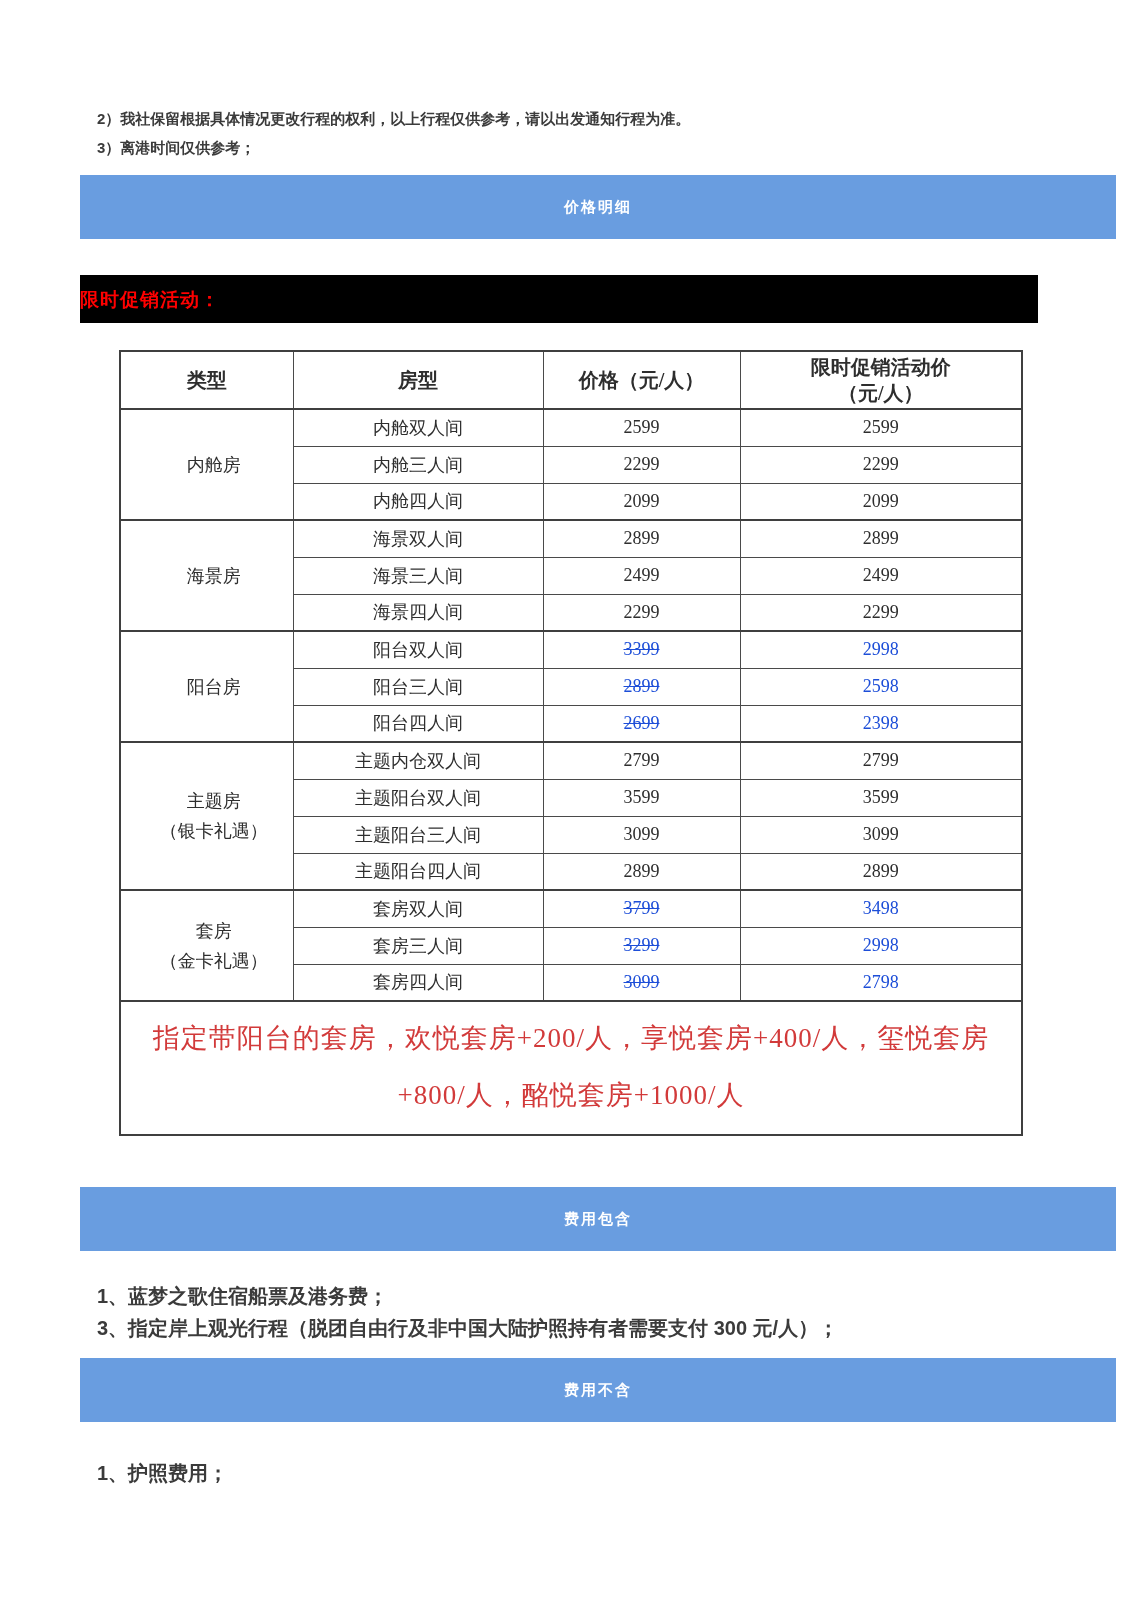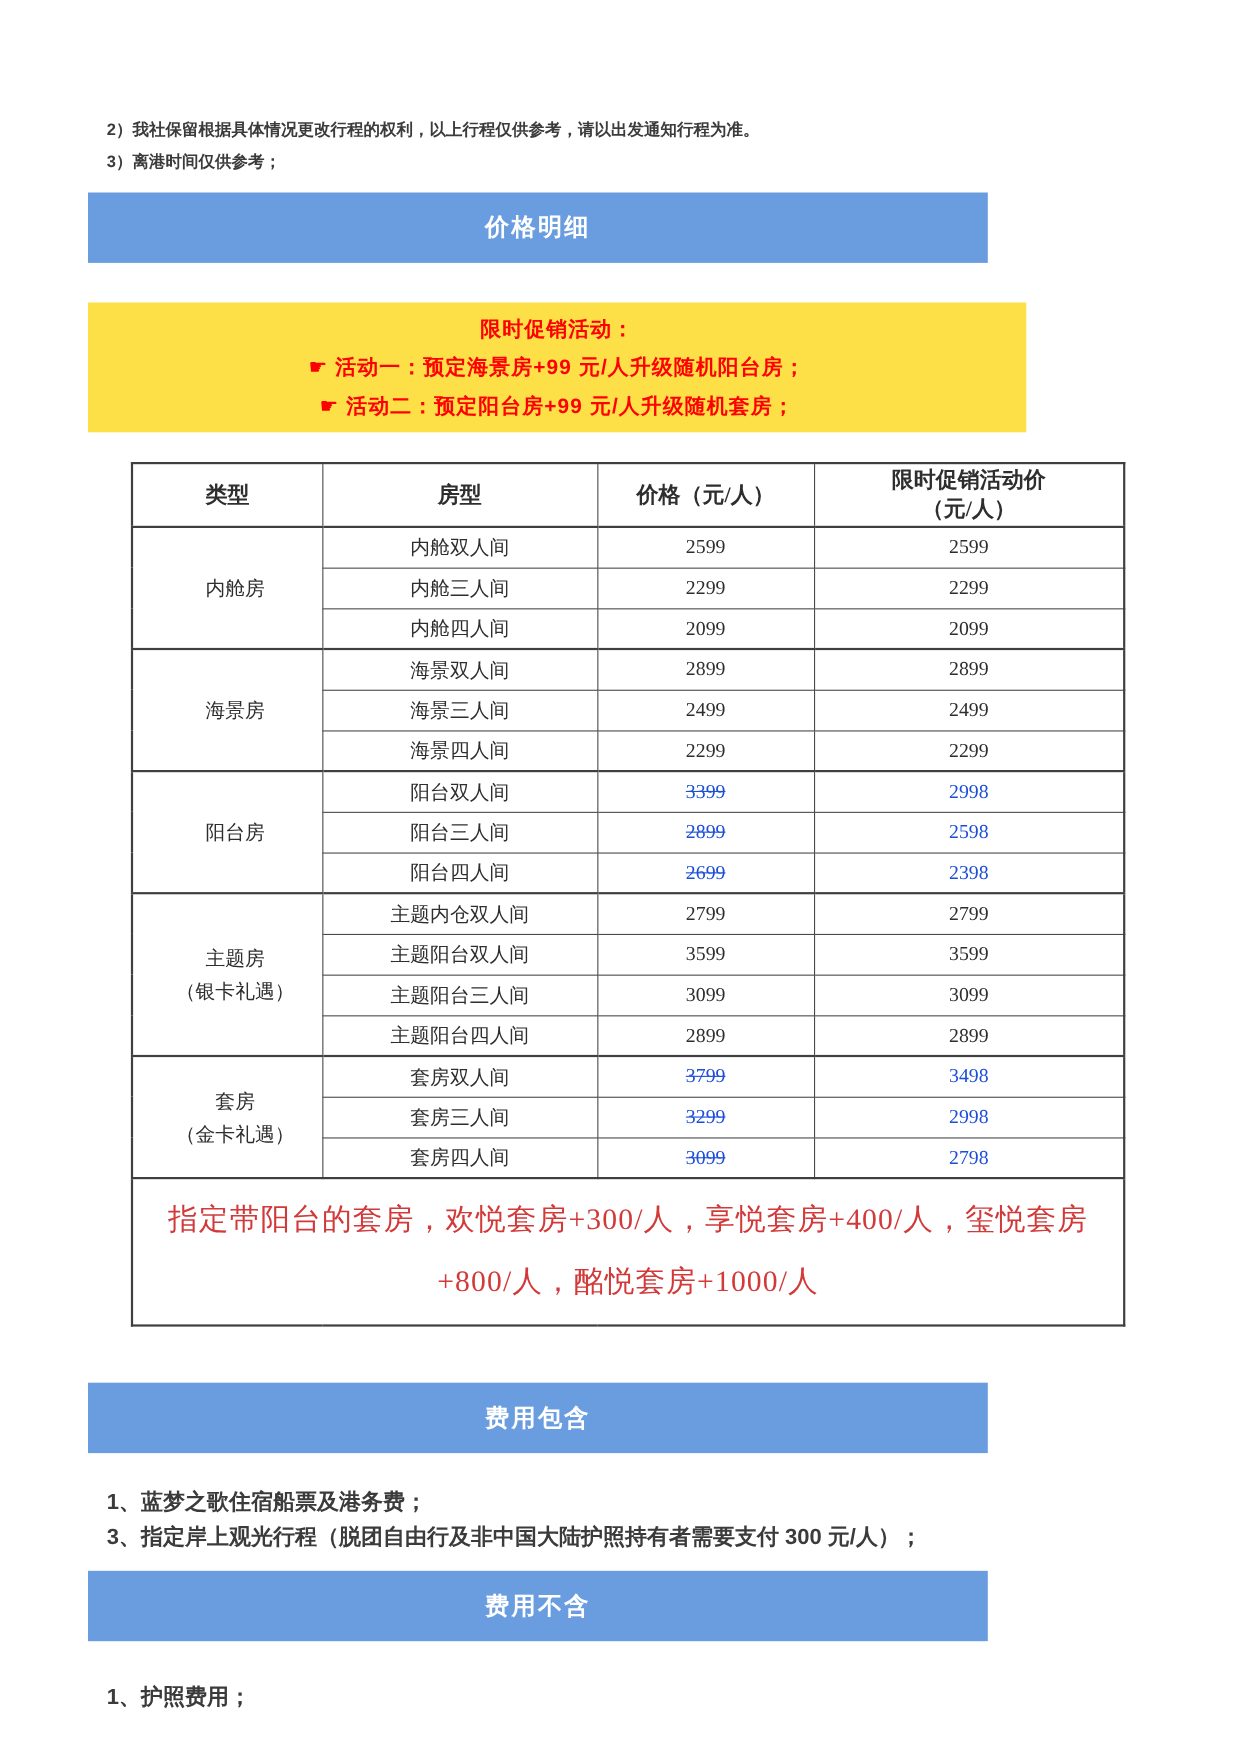--- a/index.html
+++ b/index.html
@@ -17,46 +17,45 @@
     padding: 84px 40px 0 97px;
     font-size: 15px;
     font-weight: 600;
     line-height: 29px;
     color: #3b3b3b;
     margin-top: 20px;
   }
 
   
   .bar {
-    width: 818px;
+    width: 1036px;
     margin-left: 80px;
     height: 64px;
     background: #699de0;
     color: #ffffff;
     display: flex;
     align-items: center;
     justify-content: center;
-    font-size: 22px;
+    font-size: 15px;
     font-weight: bold;
     letter-spacing: 2px;
   }
   #bar-price    { margin-top: 13px; }
   #bar-included { margin-top: 51px; align-items: center; }
   #bar-excluded { margin-top: 14px; }
 
   
   .promo {
-    width: 853px;
+    width: 958px;
     margin: 36px 0 0 80px;
-    background: #fde047;
+    background: #000000;
     color: #ff0000;
     font-weight: bold;
     font-size: 19px;
     line-height: 35px;
-    text-align: center;
     padding: 7px 0 6px 0;
     letter-spacing: 1px;
   }
   .promo .promo-note { letter-spacing: 2px; }
 
   
   table.price-table {
     width: 902px;
     margin: 27px 0 0 119px;
     border-collapse: collapse;
@@ -109,24 +108,20 @@
     <div>2）我社保留根据具体情况更改行程的权利，以上行程仅供参考，请以出发通知行程为准。</div>
     <div>3）离港时间仅供参考；</div>
   </div>
 
 <div class="bar" id="bar-price">
   <span>价格明细</span>
 </div>
 
 <div class="promo">
   <div>限时促销活动：</div>
-  <div>
-      <div>☛ 活动一：预定海景房+99 元/人升级随机阳台房；</div>
-      <div>☛ 活动二：预定阳台房+99 元/人升级随机套房；</div>
-    </div>
 </div>
 
 <table class="price-table">
   <colgroup>
     <col style="width:173px">
     <col style="width:250px">
     <col style="width:197px">
     <col style="width:282px">
   </colgroup>
   <thead>
@@ -217,21 +212,21 @@
         <td>套房三人间</td>
         <td class="red strike">3299</td>
         <td class="red">2998</td>
       </tr>
       <tr>
         <td>套房四人间</td>
         <td class="red strike">3099</td>
         <td class="red">2798</td>
       </tr>
       <tr class="group-start">
-        <td colspan="4" class="footnote">指定带阳台的套房，欢悦套房+300/人，享悦套房+400/人，玺悦套房+800/人，酩悦套房+1000/人</td>
+        <td colspan="4" class="footnote">指定带阳台的套房，欢悦套房+200/人，享悦套房+400/人，玺悦套房+800/人，酩悦套房+1000/人</td>
       </tr>
     </tbody>
 </table>
 
 <div class="bar" id="bar-included">
   <span>费用包含</span>
 </div>
 
 <div class="fee-list" id="fee-included-list">
     <div>1、蓝梦之歌住宿船票及港务费；</div>

